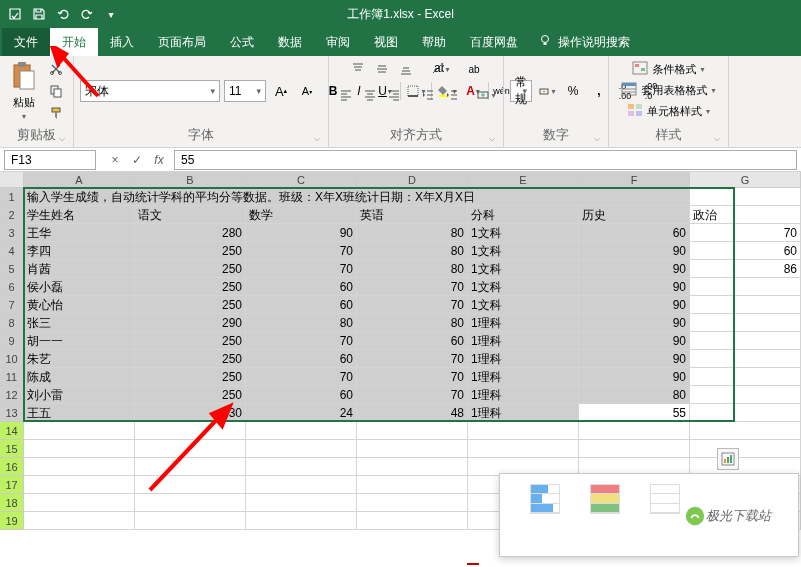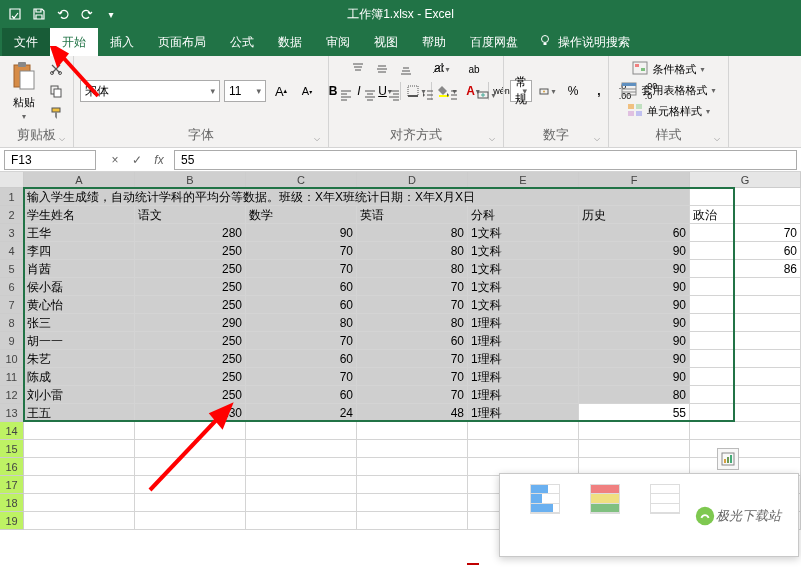--- a/index.html
+++ b/index.html
@@ -59,21 +59,21 @@
 .arrow-1{position:absolute;left:48px;top:46px;pointer-events:none;}
 .arrow-2{position:absolute;left:140px;top:400px;pointer-events:none;}
 .arrow-red{stroke:#ff0000;stroke-width:4;fill:#ff0000;}
 .qa-popup{position:absolute;right:2px;bottom:10px;width:300px;height:84px;background:#fff;border:1px solid #c8c8c8;box-shadow:0 2px 8px rgba(0,0,0,0.2);}
 .qa-tabs{display:flex;border-bottom:1px solid #ddd;padding:6px 10px;gap:20px;}
 .qa-tab{font-size:12px;color:#444;padding:2px 0;}
 .qa-tab.active{border-bottom:2px solid #217346;color:#000;}
 .qa-content{display:flex;gap:30px;padding:10px 30px;}
 .qa-thumb{width:30px;height:30px;border:1px solid #ddd;display:flex;flex-direction:column;}
 .qa-thumb div{flex:1;border-bottom:1px solid #ddd;}
-.watermark{position:absolute;right:20px;bottom:40px;display:flex;align-items:center;gap:0;}
+.watermark{position:absolute;right:30px;bottom:40px;display:flex;align-items:center;gap:0;}
 .watermark-logo{width:22px;height:22px;}
 .watermark-text{font-size:13px;color:#666;font-style:italic;}
 .qa-badge{position:absolute;right:62px;top:448px;width:22px;height:22px;border:1px solid #bbb;background:#f8f8f8;display:flex;align-items:center;justify-content:center;}
 .u-text{text-decoration:underline;}
 </style>
 </head>
 <body>
 
 <div class="titlebar">
   <div class="qat">

